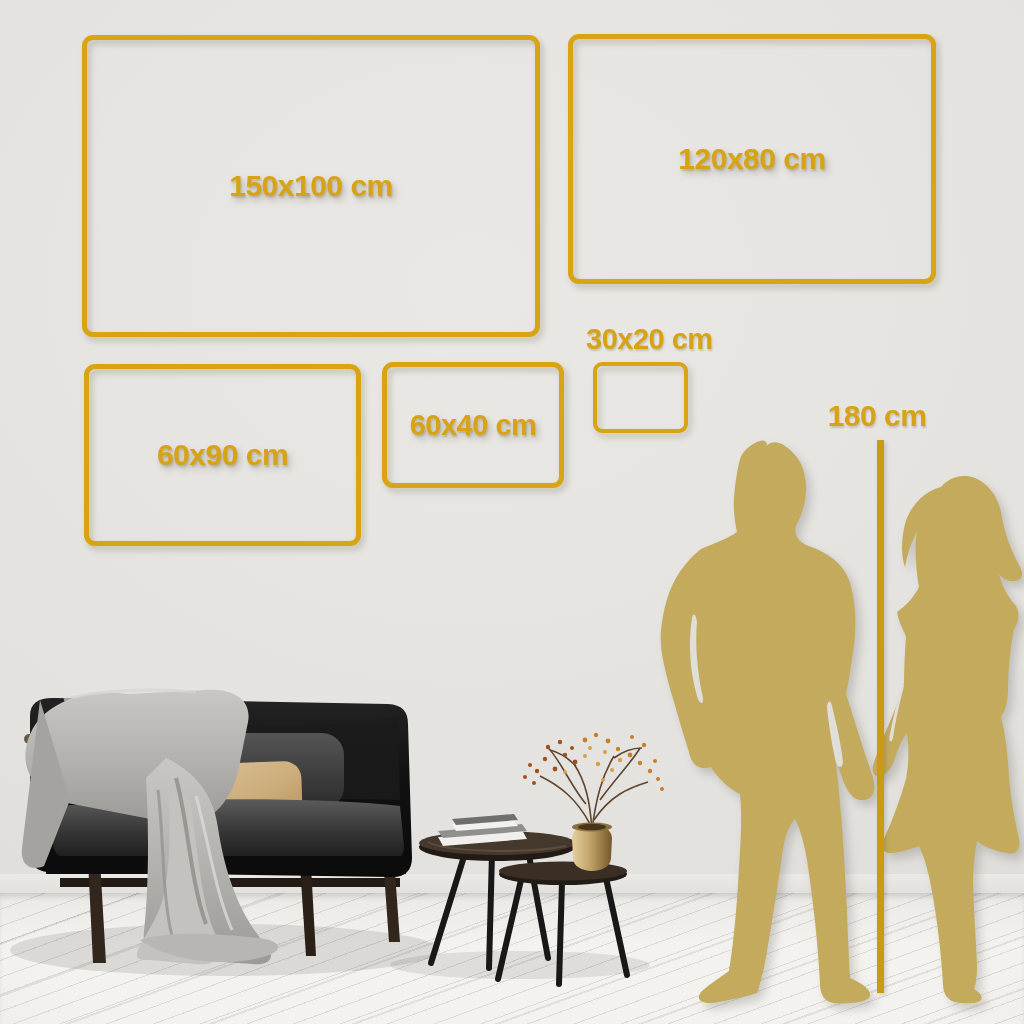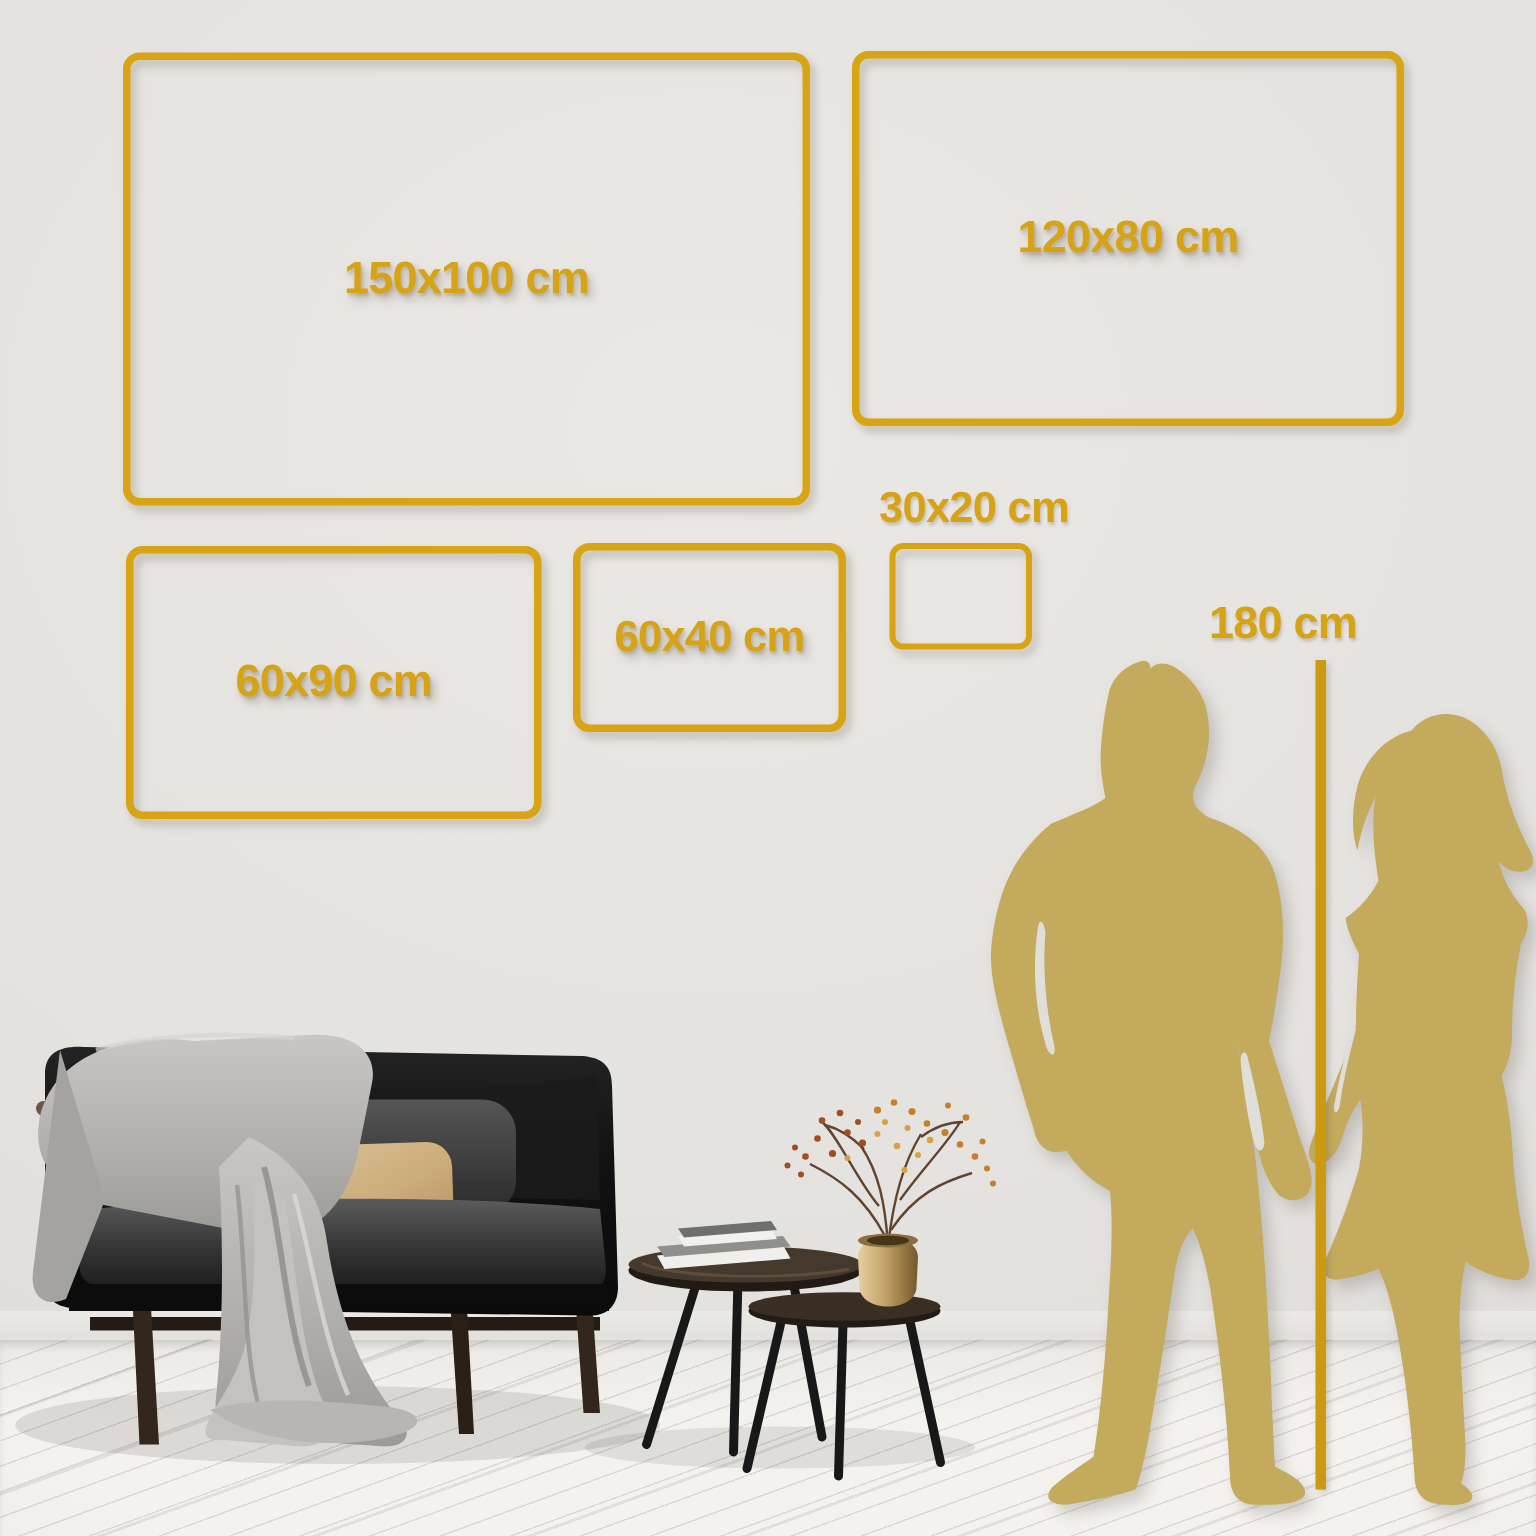--- a/index.html
+++ b/index.html
@@ -31,21 +31,21 @@
   .frame-150{left:82px;top:35px;width:458px;height:302px;}
   .frame-120{left:568px;top:34px;width:368px;height:250px;}
   .frame-6040{left:382px;top:362px;width:182px;height:126px;}
   .frame-6040 .frame-label{font-size:29px;}
   .frame-6090{left:84px;top:364px;width:277px;height:182px;}
   .frame-3020{left:593px;top:362px;width:95px;height:71px;border-width:4px;border-radius:9px;}
   .label-3020{position:absolute;left:586px;top:323px;width:160px;text-align:left;
     color:var(--label-gold);font-weight:800;font-size:29px;letter-spacing:-.5px;
     text-shadow:1px 2px 2px rgba(95,85,55,.25);}
 
-  .marker-label{position:absolute;left:806px;top:399px;width:142px;text-align:left;
+  .marker-label{position:absolute;left:806px;top:399px;width:142px;text-align:center;
     color:var(--label-gold);font-weight:800;font-size:30px;letter-spacing:-.5px;
     text-shadow:1px 2px 2px rgba(95,85,55,.25);z-index:40;}
   .marker-line{position:absolute;left:877px;top:440px;width:7px;height:553px;
     background:var(--marker-line-gold);z-index:35;
     filter:drop-shadow(2px 2px 2px rgba(95,85,55,.25));}
 
   .scene-svg{position:absolute;left:0;top:0;width:1024px;height:1024px;}
   .people-svg{position:absolute;left:0;top:0;width:1024px;height:1024px;z-index:30;
     filter:drop-shadow(5px 6px 5px rgba(70,65,48,.22));}
 </style>

